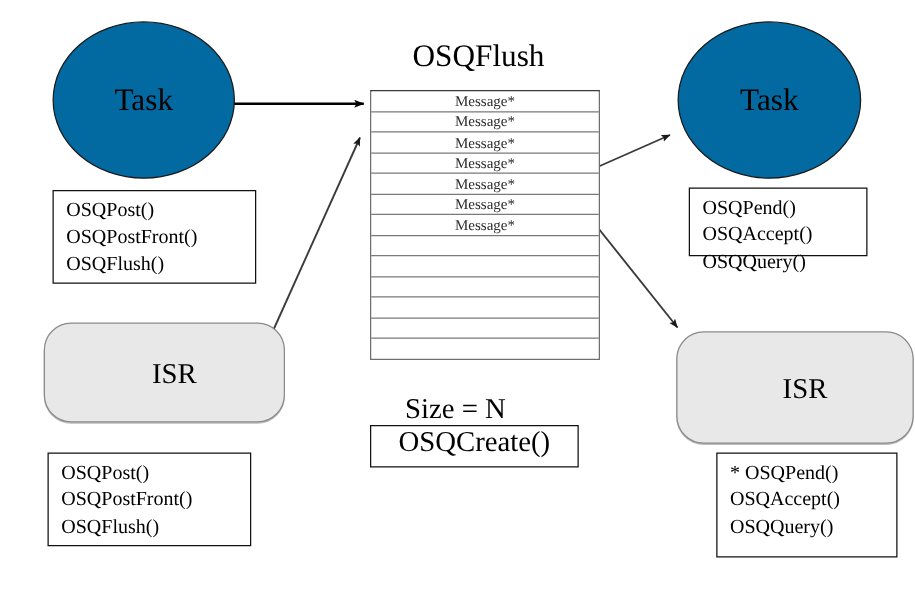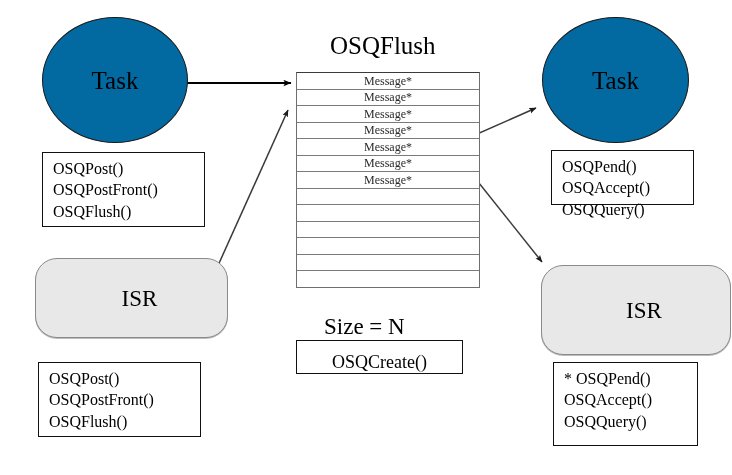--- a/index.html
+++ b/index.html
@@ -53,23 +53,23 @@
     font-size: 16px;
     line-height: 1.33;
     white-space: nowrap;
   }
   
   .create-box {
     border: 1px solid #111111;
     background: #ffffff;
     box-sizing: border-box;
     display: flex;
-    align-items: flex-end;
-    justify-content: center;
-    font-size: 18px;
+    align-items: flex-start;
+    justify-content: center;
+    font-size: 23px;
   }
   
   .queue {
     box-sizing: border-box;
     border: 1px solid #6f6f6f;
     border-top: 1px solid #3b3b3b;
     background: #ffffff;
     display: flex;
     flex-direction: column;
   }
@@ -187,19 +187,19 @@
   <div class="abs api-box" style="left:551px; top:150px; width:143px; height:55px;">
     <div class="api-line">OSQPend()</div>
     <div class="api-line">OSQAccept()</div>
     <div class="api-line">OSQQuery()</div>
   </div>
 
   <div class="abs isr-box" style="left:541px; top:265px; width:172px; height:88px;">
     <span>ISR</span>
   </div>
 
-  <div class="abs api-box" style="left:553px; top:362px; width:145px; height:84px;">
+  <div class="abs api-box" style="left:573px; top:362px; width:145px; height:84px;">
     <div class="api-line">* OSQPend()</div>
     <div class="api-line">OSQAccept()</div>
     <div class="api-line">OSQQuery()</div>
   </div>
 
 </div>
 
 </body></html>

